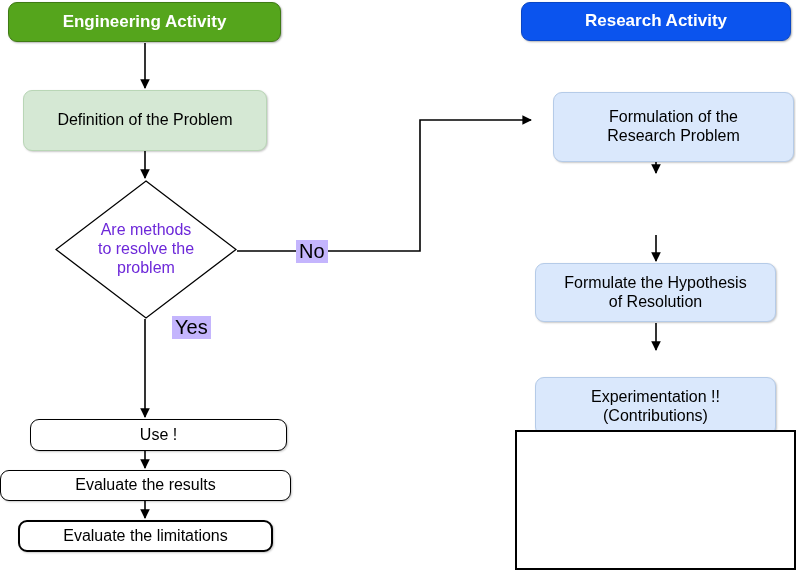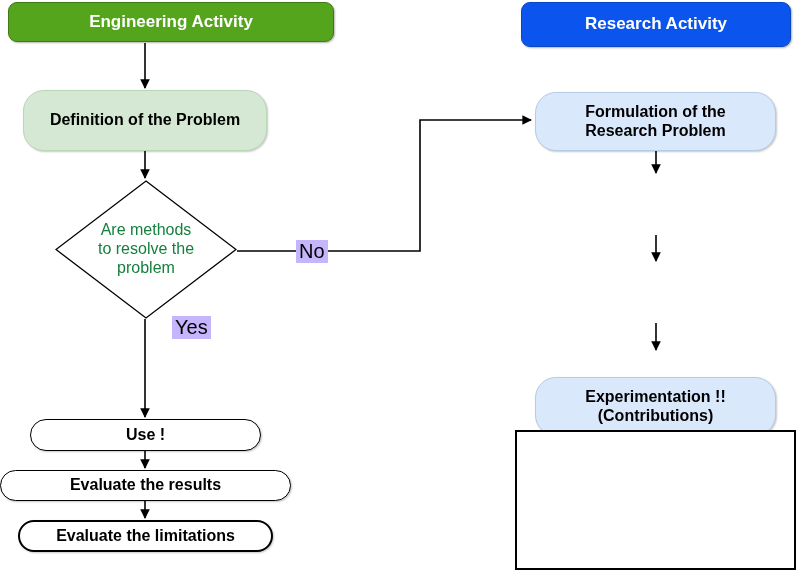--- a/index.html
+++ b/index.html
@@ -35,23 +35,22 @@
   .header-green {
     background: #55A51C;
     border: 1px solid #3f7a14;
   }
   .header-blue {
     background: #0B54EE;
     border: 1px solid #0a46c4;
   }
   .proc {
     font-size: 16px;
-    border-radius: 21px;
+    border-radius: 9px;
     box-shadow: 1px 1px 2px rgba(0,0,0,0.22);
-    font-weight: bold;
   }
   .proc-green {
     background: #D5E8D4;
     border: 1px solid #b9d6b6;
   }
   .proc-blue {
     background: #DAE8FC;
     border: 1px solid #b5cbe8;
   }
   .proc-plain {
@@ -80,21 +79,21 @@
     position: absolute;
     left: 0;
     top: 0;
     width: 100%;
     height: 100%;
     display: flex;
     align-items: center;
     justify-content: center;
     text-align: center;
     font-size: 16px;
-    color: #15803d;
+    color: #6d28d9;
     line-height: 1.18;
     pointer-events: none;
   }
   .edge-label {
     position: absolute;
     font-size: 20px;
     color: #000000;
     background: #c4b5fd;
     padding: 0 3px;
   }
@@ -134,48 +133,50 @@
 
     <path d="M 656 151 L 656 173" stroke="#000000" stroke-width="1.6" fill="none" marker-end="url(#arrow)"></path>
 
     <path d="M 656 235 L 656 261" stroke="#000000" stroke-width="1.6" fill="none" marker-end="url(#arrow)"></path>
 
     <path d="M 656 323 L 656 350" stroke="#000000" stroke-width="1.6" fill="none" marker-end="url(#arrow)"></path>
 
     <path d="M 656 411 L 656 428" stroke="#000000" stroke-width="1.6" fill="none" marker-end="url(#arrow)"></path>
   </svg>
 
-  <div class="node header header-green" style="left:8px; top:2px; width:326px; height:40px;">Engineering Activity</div>
+  <div class="node header header-green" style="left:8px; top:2px; width:273px; height:40px;">Engineering Activity</div>
 
   <div class="node proc proc-green" style="left:23px; top:90px; width:244px; height:61px;">Definition of the Problem</div>
 
   <div class="diamond-wrap" style="left:55px; top:180px; width:182px; height:139px;">
     <svg width="182" height="139" viewBox="0 0 182 139">
       <polygon points="91,1 181,69.5 91,138 1,69.5" fill="#ffffff" stroke="#000000" stroke-width="1.3"></polygon>
     </svg>
     <div class="diamond-label nlines">Are methods
 to resolve the
 problem</div>
   </div>
 
   <div class="edge-label" style="left:296px; top:240px;">No</div>
 
   <div class="edge-label" style="left:128px; top:316px;margin-left:44px;">Yes</div>
 
-  <div class="node proc proc-plain" style="left:30px; top:419px; width:231px; height:32px;">Use !</div>
+  <div class="node proc proc-plain" style="left:30px; top:419px; width:257px; height:32px;">Use !</div>
 
   <div class="node proc proc-plain-thick" style="left:18px; top:520px; width:255px; height:32px;">Evaluate the limitations</div>
 
   <div class="node proc proc-plain" style="left:0px; top:470px; width:291px; height:31px;">Evaluate the results</div>
 
-  <div class="node header header-blue" style="left:521px; top:2px; width:270px; height:45px;">Research Activity</div>
+  <div class="node header header-blue" style="left:521px; top:2px; width:270px; height:39px;">Research Activity</div>
 
-  <div class="node proc proc-blue nlines" style="left:535px; top:92px; width:241px; height:59px;">Formulation of the
+  <div class="node proc proc-blue nlines" style="left:553px; top:92px; width:241px; height:70px;">Formulation of the
 Research Problem</div>
 
 
+  <div class="node proc proc-blue nlines" style="left:535px; top:263px; width:241px; height:59px;">Formulate the Hypothesis
+of Resolution</div>
 
   <div class="node proc proc-blue nlines" style="left:535px; top:352px; width:241px; height:59px;margin-top:25px;">Experimentation !!
 (Contributions)</div>
 
   <div class="node empty-rect" style="left:515px; top:430px; width:281px; height:140px;"></div>
 
 </div>
 
 </body></html>

